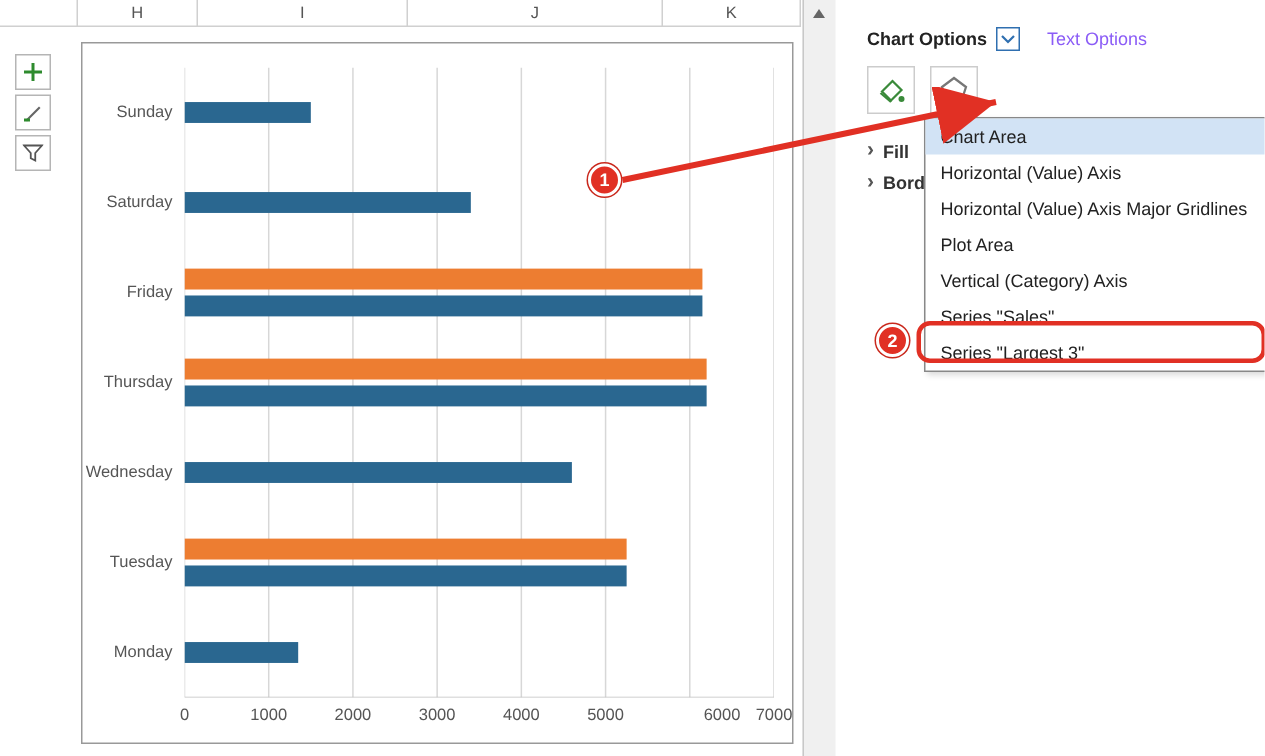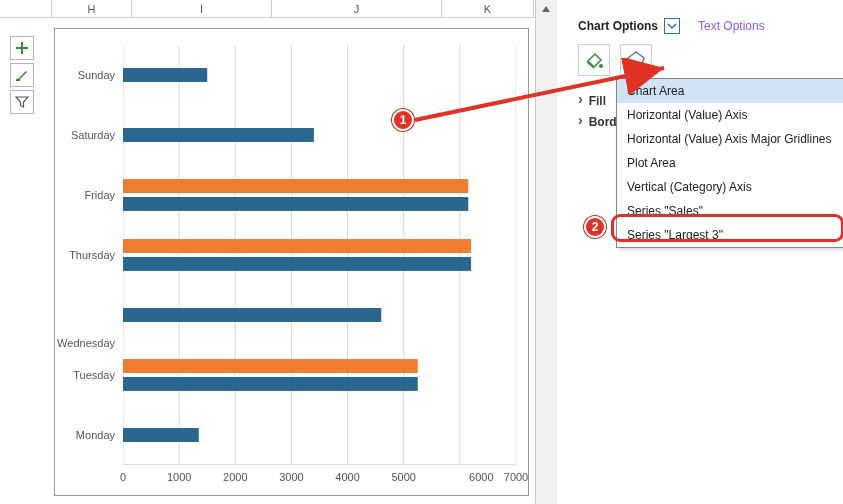--- a/index.html
+++ b/index.html
@@ -246,21 +246,21 @@
           <rect x="0" width="349.85714285714283" y="213" height="14" fill="#2a6790"></rect>
           <rect x="0" width="259.57142857142856" y="264.2857142857143" height="14" fill="#2a6790"></rect>
           <rect x="0" width="296.25" y="315.5714285714286" height="14" fill="#ed7d31"></rect>
           <rect x="0" width="296.25" y="333.5714285714286" height="14" fill="#2a6790"></rect>
           <rect x="0" width="76.17857142857143" y="384.8571428571429" height="14" fill="#2a6790"></rect>
         </svg>
         <div class="cat-label" style="top: 7.14286%;">Sunday</div>
         <div class="cat-label" style="top: 21.4286%;">Saturday</div>
         <div class="cat-label" style="top: 35.7143%;">Friday</div>
         <div class="cat-label" style="top: 50%;">Thursday</div>
-        <div class="cat-label" style="top: 64.2857%; margin-top: 28px;">Wednesday</div>
+        <div class="cat-label" style="top: 64.2857%;">Wednesday</div>
         <div class="cat-label" style="top: 78.5714%;">Tuesday</div>
         <div class="cat-label" style="top: 92.8571%;">Monday</div>
       </div>
   </div>
   <div class="x-ticks" id="xticks">
       <div class="x-tick" style="left: 0%;">0</div>
       <div class="x-tick" style="left: 14.2857%;">1000</div>
       <div class="x-tick" style="left: 28.5714%;">2000</div>
       <div class="x-tick" style="left: 42.8571%;">3000</div>
       <div class="x-tick" style="left: 57.1429%;">4000</div>

